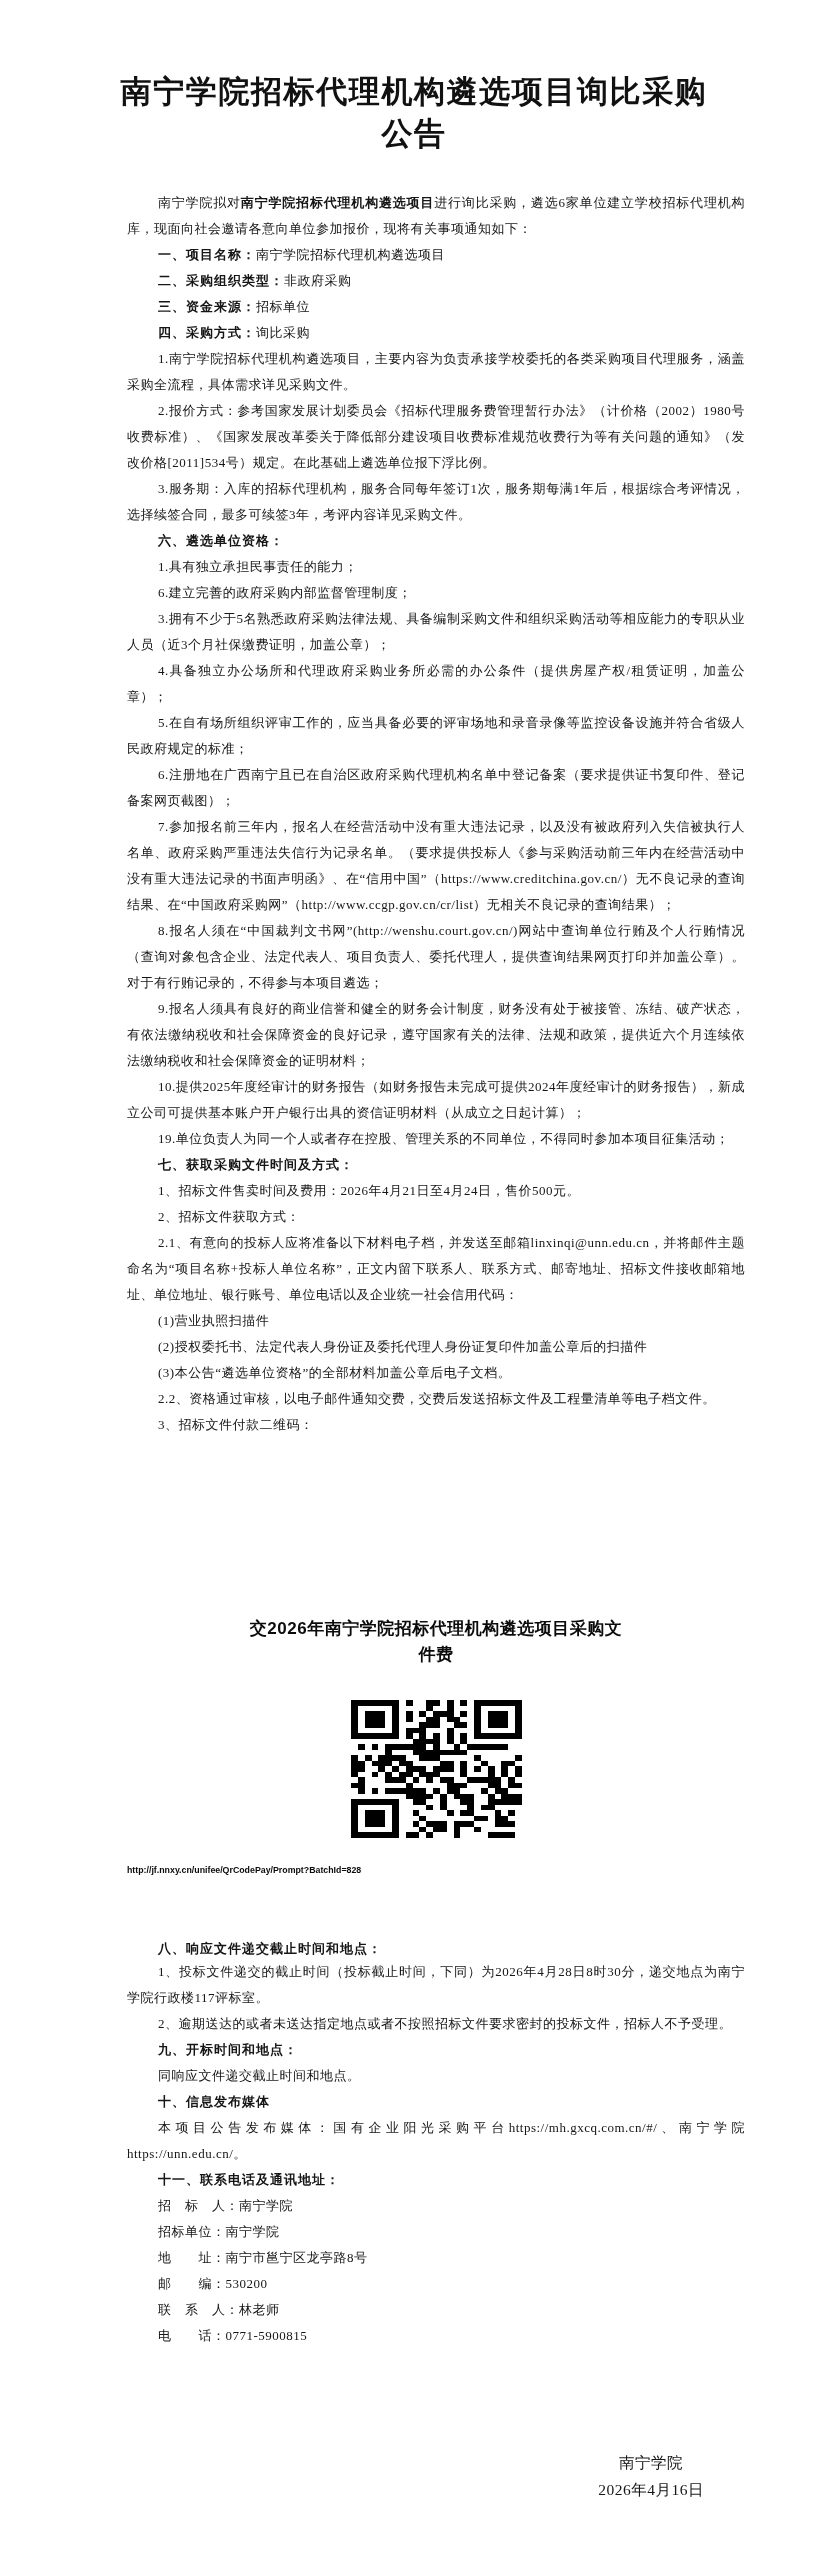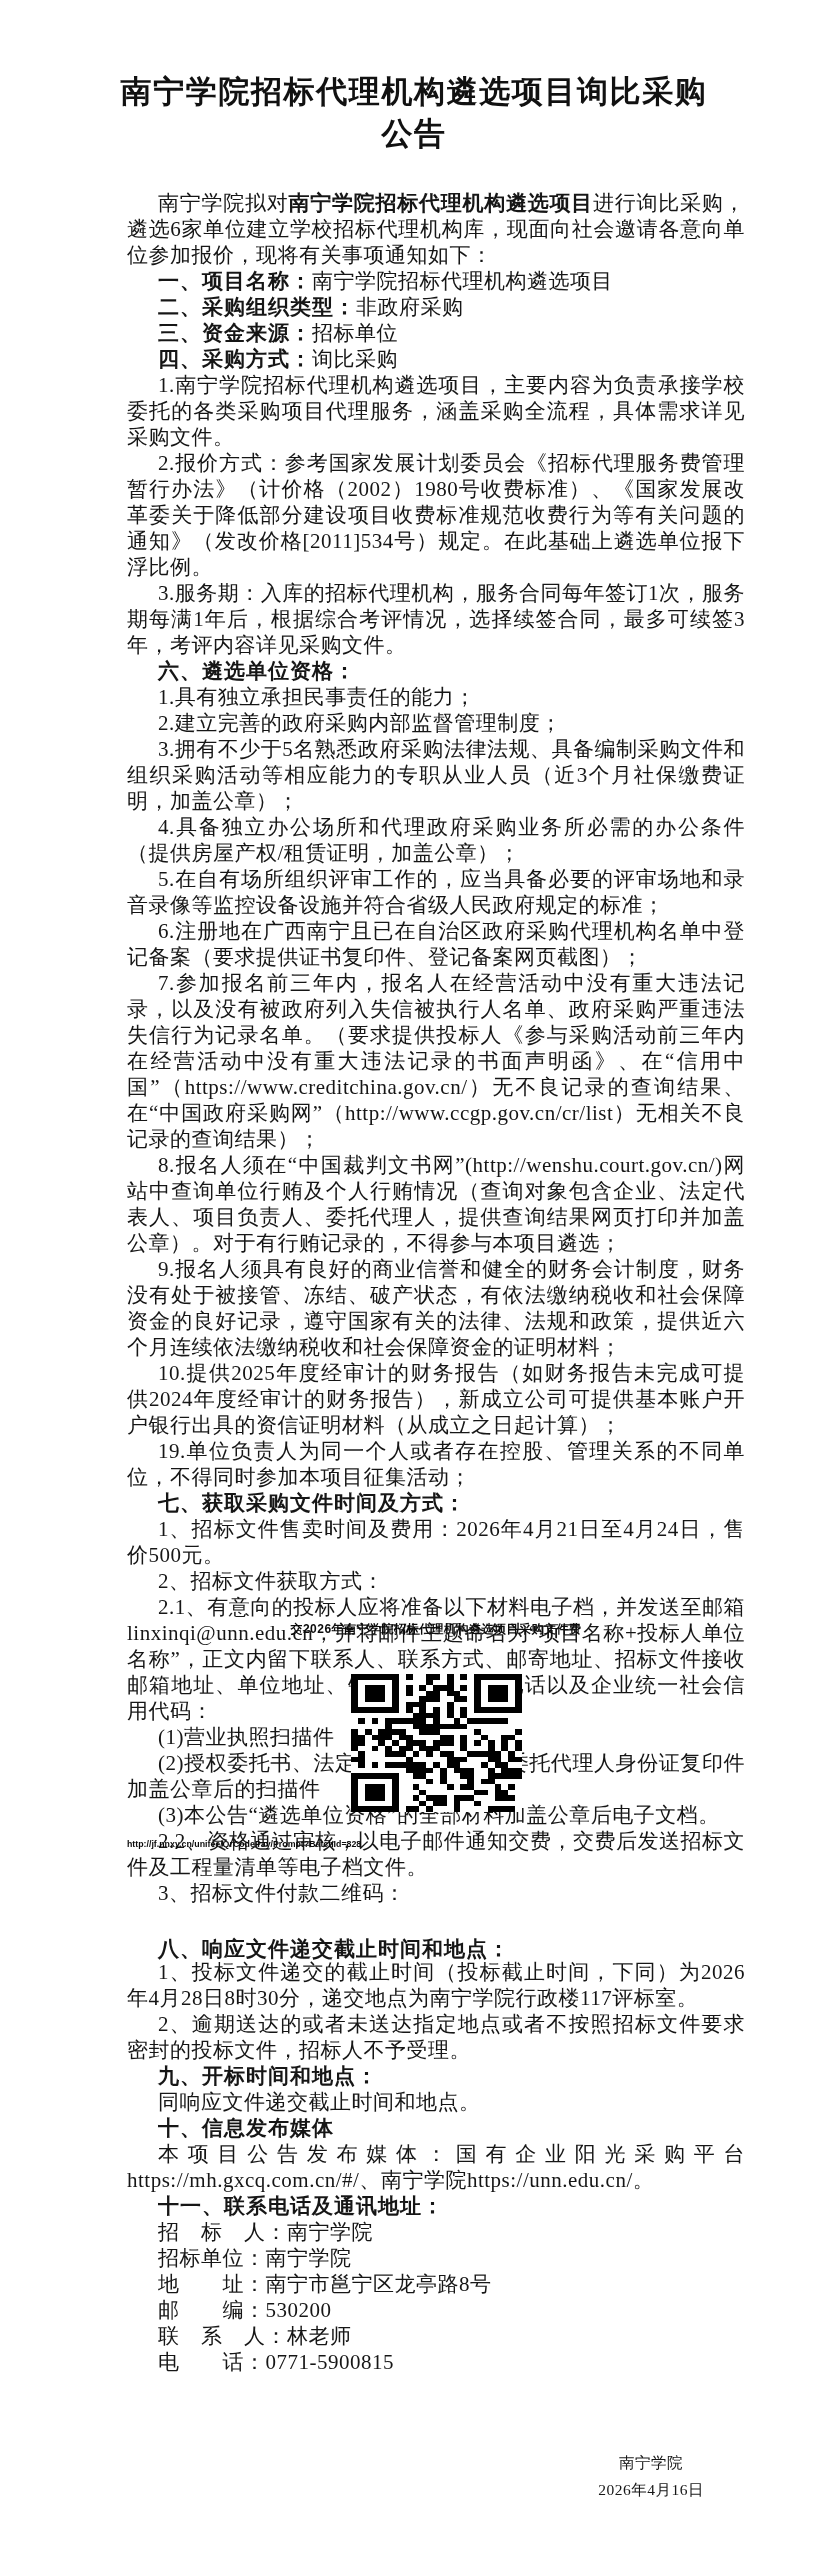--- a/index.html
+++ b/index.html
@@ -8,30 +8,30 @@
     font-family:"Liberation Serif","DejaVu Serif",serif;
     overflow:hidden;position:relative;
   }
   .doc{position:relative;width:820px;height:2524px;border-radius:21px;}
   .abs{position:absolute;left:127px;width:618px;}
   .title{
     position:absolute;left:78px;width:672px;top:71px;
     font-size:31px;font-weight:700;line-height:42px;text-align:center;
     letter-spacing:1.6px;margin:0;color:#111;
   }
-  p.line{margin:0;font-size:21px;line-height:26px;letter-spacing:0.5px;text-align:justify;}
+  p.line{margin:0;font-size:13px;line-height:26px;letter-spacing:0.5px;text-align:justify;}
   p.para{text-indent:31px;}
   p.kv{text-indent:31px;}
   p.kv b, p.head{font-family:"Liberation Sans","DejaVu Sans",sans-serif;letter-spacing:1px;}
   p.head{text-indent:31px;font-weight:700;}
   p.head.tight{line-height:19.6px;}
   .qr-block{text-align:center;}
   .qr-head{
     font-family:"Liberation Sans","DejaVu Sans",sans-serif;font-weight:700;
-    font-size:12px;line-height:26px;width:382px;margin:0 auto;text-align:center;
+    font-size:17px;line-height:26px;width:382px;margin:0 auto;text-align:center;
     letter-spacing:0.5px;color:#0b0b0b;
   }
   .qr-box{width:171px;height:138px;margin:32px auto 0;}
   .qr-box svg{display:block;width:171px;height:138px;}
   .qr-cap{
     font-family:"Liberation Sans","DejaVu Sans",sans-serif;font-weight:700;
     font-size:8.8px;line-height:14.5px;letter-spacing:0;
     text-align:left;margin:25px 0 0;color:#0b0b0b;
   }
   .contact p.line{text-indent:31px;}
@@ -50,21 +50,21 @@
     <div>
         <p class="line kv"><b>一、项目名称：</b><span>南宁学院招标代理机构遴选项目</span></p>
         <p class="line kv"><b>二、采购组织类型：</b><span>非政府采购</span></p>
         <p class="line kv"><b>三、资金来源：</b><span>招标单位</span></p>
         <p class="line kv"><b>四、采购方式：</b><span>询比采购</span></p>
         <p class="line para">1.南宁学院招标代理机构遴选项目，主要内容为负责承接学校委托的各类采购项目代理服务，涵盖采购全流程，具体需求详见采购文件。</p>
         <p class="line para">2.报价方式：参考国家发展计划委员会《招标代理服务费管理暂行办法》（计价格（2002）1980号收费标准）、《国家发展改革委关于降低部分建设项目收费标准规范收费行为等有关问题的通知》（发改价格[2011]534号）规定。在此基础上遴选单位报下浮比例。</p>
         <p class="line para">3.服务期：入库的招标代理机构，服务合同每年签订1次，服务期每满1年后，根据综合考评情况，选择续签合同，最多可续签3年，考评内容详见采购文件。</p>
         <p class="line head">六、遴选单位资格：</p>
         <p class="line para">1.具有独立承担民事责任的能力；</p>
-        <p class="line para">2.建立完善的政府采购内部监督管理制度；</p>
+        <p class="line para">6.建立完善的政府采购内部监督管理制度；</p>
         <p class="line para">3.拥有不少于5名熟悉政府采购法律法规、具备编制采购文件和组织采购活动等相应能力的专职从业人员（近3个月社保缴费证明，加盖公章）；</p>
         <p class="line para">4.具备独立办公场所和代理政府采购业务所必需的办公条件（提供房屋产权/租赁证明，加盖公章）；</p>
         <p class="line para">5.在自有场所组织评审工作的，应当具备必要的评审场地和录音录像等监控设备设施并符合省级人民政府规定的标准；</p>
         <p class="line para">6.注册地在广西南宁且已在自治区政府采购代理机构名单中登记备案（要求提供证书复印件、登记备案网页截图）；</p>
         <p class="line para">7.参加报名前三年内，报名人在经营活动中没有重大违法记录，以及没有被政府列入失信被执行人名单、政府采购严重违法失信行为记录名单。（要求提供投标人《参与采购活动前三年内在经营活动中没有重大违法记录的书面声明函》、在“信用中国”（https://www.creditchina.gov.cn/）无不良记录的查询结果、在“中国政府采购网”（http://www.ccgp.gov.cn/cr/list）无相关不良记录的查询结果）；</p>
         <p class="line para">8.报名人须在“中国裁判文书网”(http://wenshu.court.gov.cn/)网站中查询单位行贿及个人行贿情况（查询对象包含企业、法定代表人、项目负责人、委托代理人，提供查询结果网页打印并加盖公章）。对于有行贿记录的，不得参与本项目遴选；</p>
         <p class="line para">9.报名人须具有良好的商业信誉和健全的财务会计制度，财务没有处于被接管、冻结、破产状态，有依法缴纳税收和社会保障资金的良好记录，遵守国家有关的法律、法规和政策，提供近六个月连续依法缴纳税收和社会保障资金的证明材料；</p>
         <p class="line para">10.提供2025年度经审计的财务报告（如财务报告未完成可提供2024年度经审计的财务报告），新成立公司可提供基本账户开户银行出具的资信证明材料（从成立之日起计算）；</p>
         <p class="line para">19.单位负责人为同一个人或者存在控股、管理关系的不同单位，不得同时参加本项目征集活动；</p>
         <p class="line head">七、获取采购文件时间及方式：</p>

